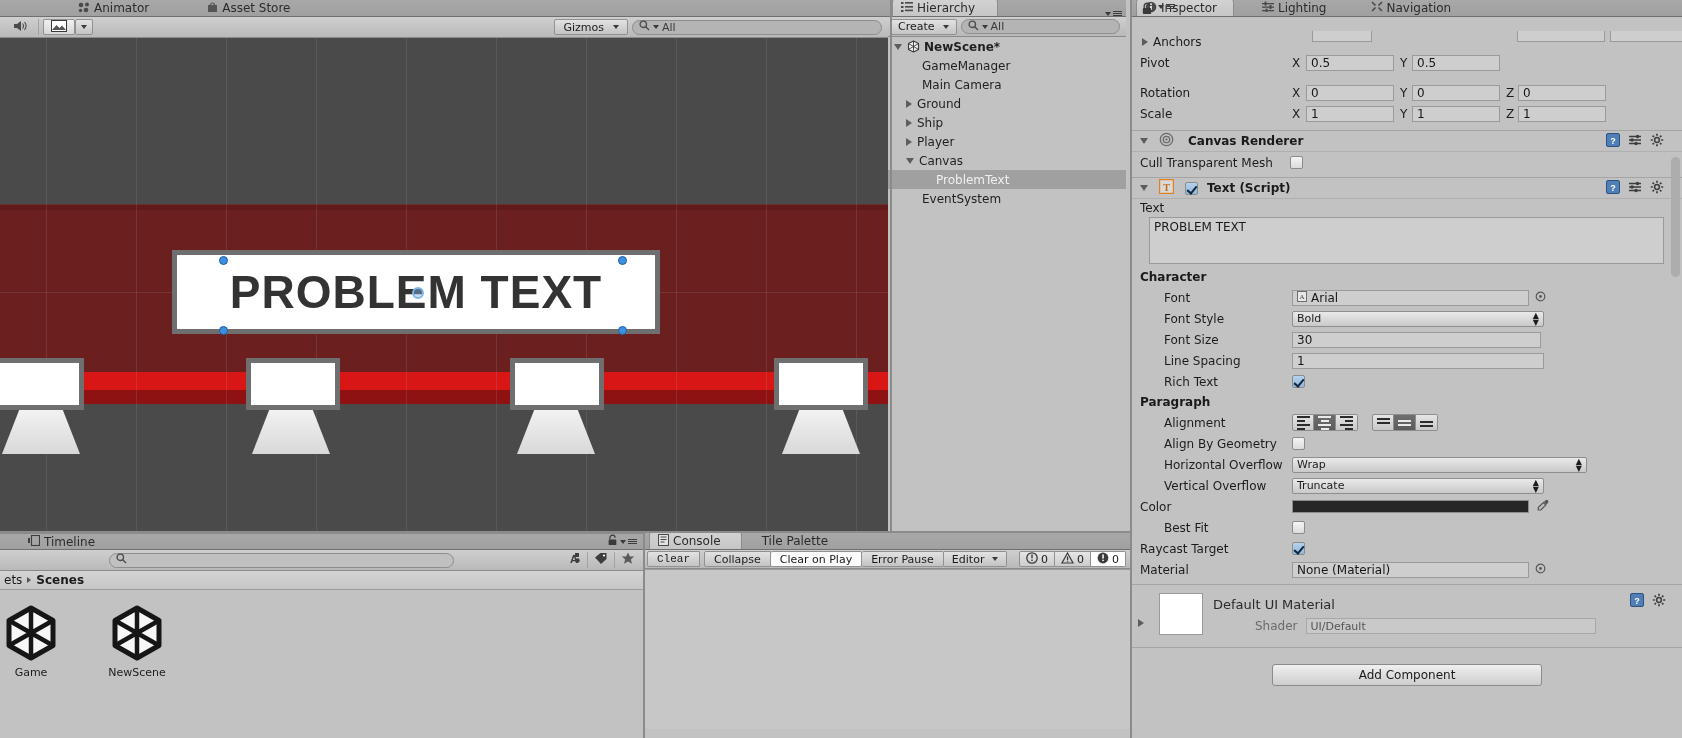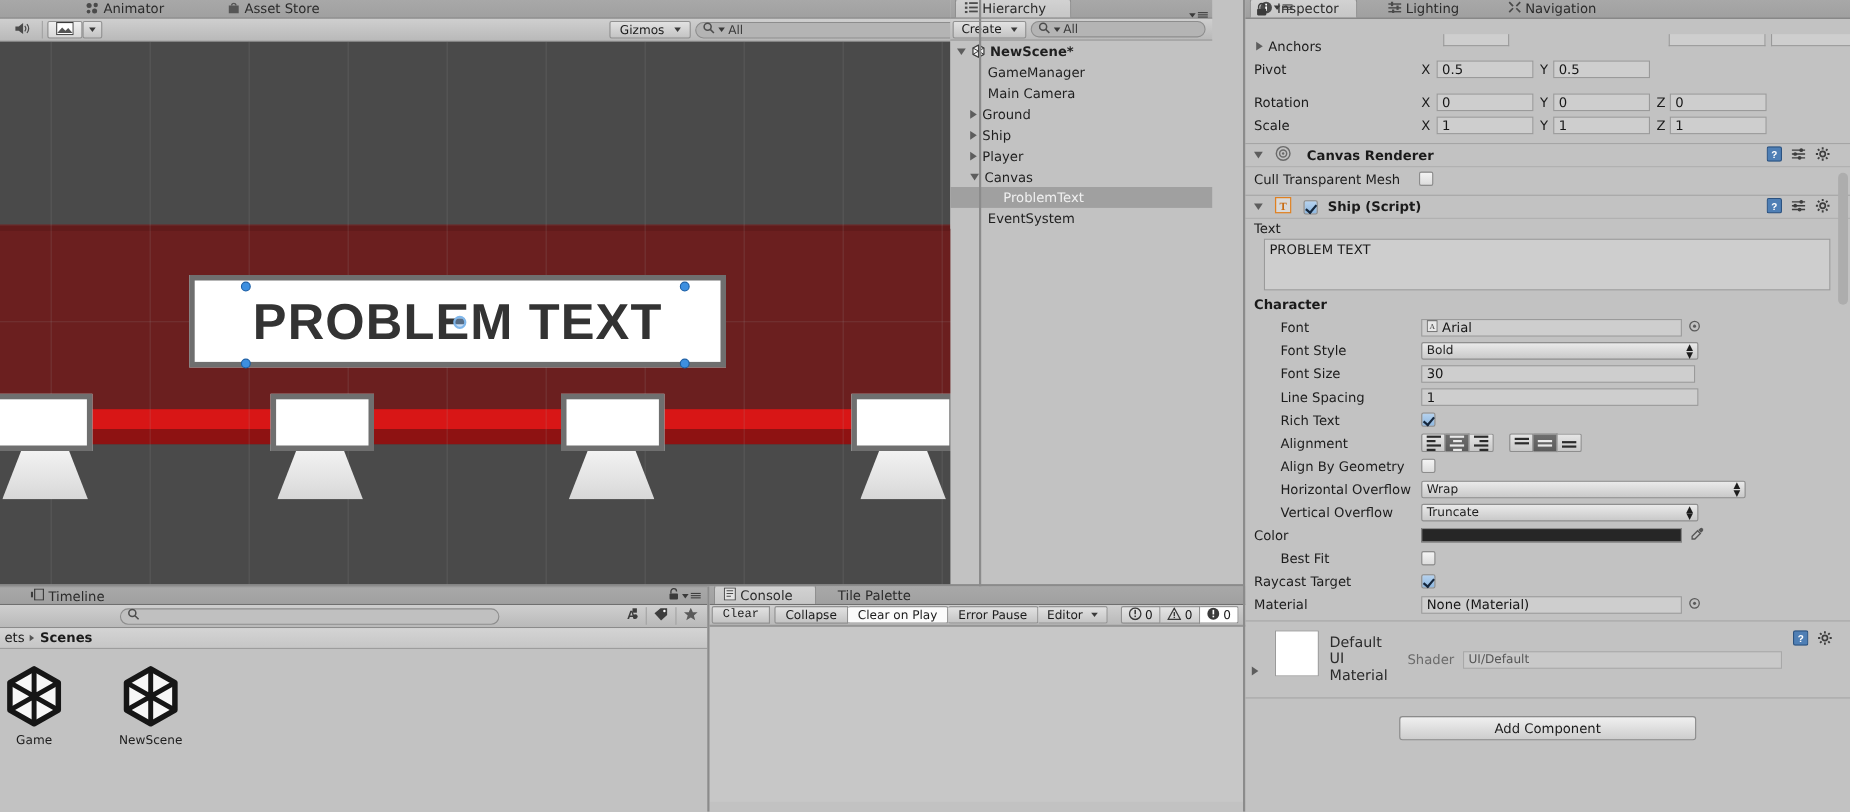--- a/index.html
+++ b/index.html
@@ -74,21 +74,21 @@
     background:#ffffff; border:5px solid #6f6f6f;
     display:flex; align-items:center; justify-content:center;
   }
   .textbox span { font-size:46px; font-weight:bold; letter-spacing:1px; color:#333; font-family:"Liberation Sans", sans-serif; }
   .handle { position:absolute; width:9px; height:9px; border-radius:50%;
     background:#3d8fe0; border:1px solid #1d5fa5; }
   .pivot { position:absolute; width:12px; height:12px; border-radius:50%;
     border:2px solid #7fb6ea; background:rgba(130,180,235,.45); }
 
   
-  .hier-panel { position:absolute; left:864px; top:0; width:238px; height:532px; background:#c2c2c2; }
+  .hier-panel { position:absolute; left:888px; top:0; width:238px; height:532px; background:#c2c2c2; }
   .hier-list { background:#c2c2c2; }
   .hrow { height:19px; display:flex; align-items:center; font-size:12px; color:#1f1f1f; padding-left:6px; white-space:nowrap; }
   .hrow.selected { background:#a0a0a0; color:#f0f0f0; }
   .tri { width:0;height:0;border-top:4px solid transparent;border-bottom:4px solid transparent;border-left:6px solid #5d5d5d; margin-right:5px; }
   .tri.open { border:none; width:0;height:0;border-left:4px solid transparent;border-right:4px solid transparent;border-top:6px solid #5d5d5d; margin-right:5px; }
   .unity-logo { width:13px; height:13px; margin-right:4px; position:relative; }
 
   
   .insp-panel { position:absolute; left:1132px; top:0; width:550px; height:738px; background:#c2c2c2; overflow:hidden; }
   .insp-body { position:relative; width:550px; height:721px; }
@@ -463,21 +463,21 @@
 
       <div class="comp-header" style="margin-top:4px;">
         <span class="tri open"></span>
         <span>
           <svg width="15" height="15" viewBox="0 0 15 15">
               <rect x="0.5" y="0.5" width="14" height="14" fill="#d9d9d9" stroke="#e08020" stroke-width="1.4"></rect>
               <text x="7.5" y="11.5" font-size="10" fill="#c86a10" text-anchor="middle" font-family="serif" font-weight="bold">T</text>
             </svg>
         </span>
         <span class="cbx on" style="margin-left:5px;"></span>
-        <span style="margin-left:3px;">Ship (Script)</span>
+        <span style="margin-left:3px;">Text (Script)</span>
         <span class="hdr-icons">
           <span>
             <svg width="14" height="14" viewBox="0 0 14 14">
                 <rect x="0.5" y="0.5" width="13" height="13" rx="1.5" fill="#4f7fb5" stroke="#2b5280"></rect>
                 <text x="7" y="10.5" font-size="9" fill="#fff" text-anchor="middle" font-family="sans-serif" font-weight="bold">?</text>
               </svg>
           </span>
           <span>
             <svg width="14" height="14" viewBox="0 0 14 14">
                 <path d="M1 3.5h12M1 7h12M1 10.5h12" stroke="#3d3d3d" stroke-width="1.3"></path>
@@ -541,20 +541,21 @@
       <div class="irow">
         <span class="ilabel ind">Line Spacing</span>
         <span class="ifield" style="width:252px">1</span>
       </div>
 
       <div class="irow">
         <span class="ilabel ind">Rich Text</span>
         <span class="cbx on"></span>
       </div>
 
+      <div class="sec-head">Paragraph</div>
 
       <div class="irow">
         <span class="ilabel ind">Alignment</span>
         <span style="display:flex;">
           <span class="align-btn" style="border-radius:2px 0 0 2px;">
             <i style="width:13px"></i>
               <i style="width:8px;margin-right:5px"></i>
               <i style="width:13px"></i>
               <i style="width:8px;margin-right:5px"></i>
           </span>
@@ -636,23 +637,23 @@
           <svg width="11" height="11" viewBox="0 0 11 11">
               <circle cx="5.5" cy="5.5" r="4.3" fill="none" stroke="#5a5a5a" stroke-width="1.2"></circle>
               <circle cx="5.5" cy="5.5" r="1.4" fill="#5a5a5a"></circle>
             </svg>
         </span>
       </div>
 
       <div class="matbox">
         <span class="tri" style="align-self:flex-end;margin-bottom:8px;margin-left:-2px;"></span>
         <span class="matprev"></span>
-        <span style="display:flex;flex-direction:row;gap:18px;padding-top:4px;flex:1;">
+        <span style="display:flex;flex-direction:column;gap:6px;padding-top:4px;flex:1;">
           <span style="font-size:13px;color:#2a2a2a;">Default UI Material</span>
-          <span style="display:flex;align-items:center;gap:8px;">
+          <span style="display:flex;align-items:center;gap:8px;margin-left:42px;">
             <span style="color:#6b6b6b;font-size:12px;">Shader</span>
             <span class="ifield" style="width:290px;color:#555;font-size:11px;background:#c9c9c9;border-color:#a8a8a8;">UI/Default</span>
           </span>
         </span>
         <span style="margin-left:auto;display:flex;gap:8px;padding-right:16px;">
           <span>
             <svg width="14" height="14" viewBox="0 0 14 14">
                 <rect x="0.5" y="0.5" width="13" height="13" rx="1.5" fill="#4f7fb5" stroke="#2b5280"></rect>
                 <text x="7" y="10.5" font-size="9" fill="#fff" text-anchor="middle" font-family="sans-serif" font-weight="bold">?</text>
               </svg>

